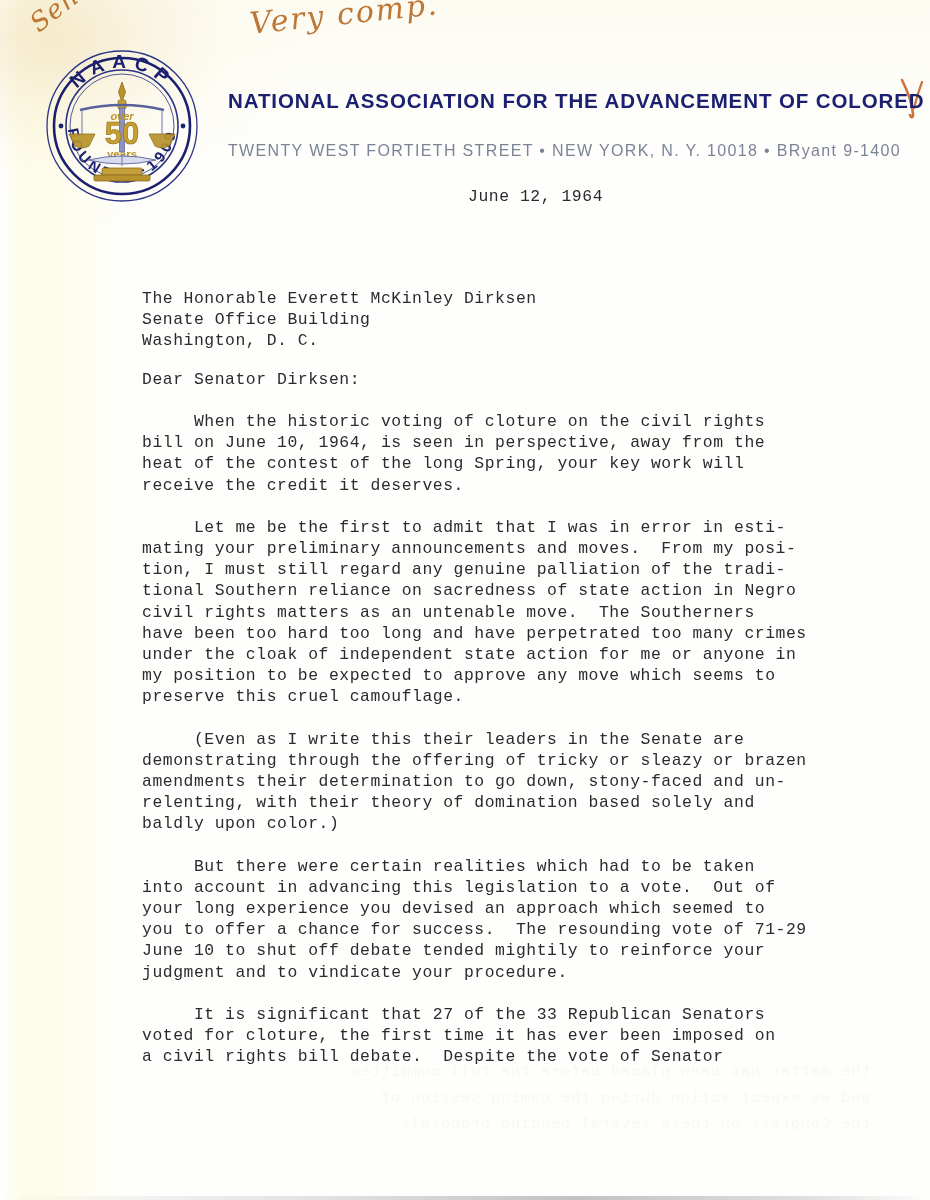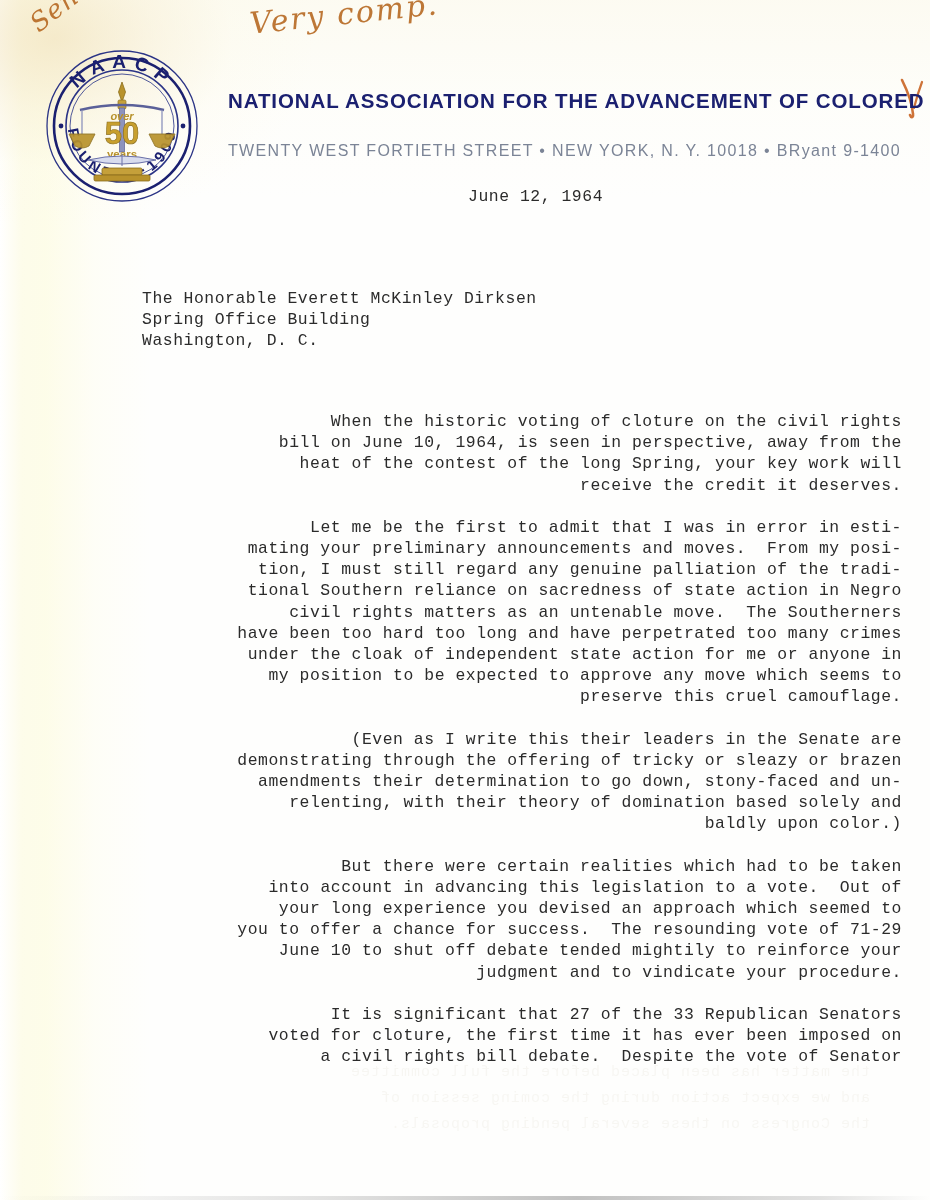--- a/index.html
+++ b/index.html
@@ -160,21 +160,20 @@
     left: 142px; top: 288px;
   }
   #salutation {
     position: absolute;
     left: 142px; top: 369px;
   }
   #body-paragraphs {
     position: absolute;
     left: 142px; top: 411px;
     width: 760px;
-    text-align: right;
   }
   .para {
     margin: 0 0 21px 0;
   }
   .para:last-child { margin-bottom: 0; }
 </style>
 </head>
 <body>
 
 <div id="page">
@@ -234,23 +233,24 @@
   </svg>
 
   <div id="letterhead">
     <div id="org-name">NATIONAL ASSOCIATION FOR THE ADVANCEMENT OF COLORED PEOPLE</div>
     <div id="org-address">TWENTY WEST FORTIETH STREET  •  NEW YORK, N. Y. 10018  •  BRyant 9-1400</div>
   </div>
 
   <div class="typed" id="date-line">June 12, 1964</div>
 
   <div class="typed" id="recipient-block">The Honorable Everett McKinley Dirksen
-Spring Office Building
+Senate Office Building
 Washington, D. C.</div>
 
+  <div class="typed" id="salutation">Dear Senator Dirksen:</div>
 
   <div id="body-paragraphs">
     <p class="typed para">     When the historic voting of cloture on the civil rights
 bill on June 10, 1964, is seen in perspective, away from the
 heat of the contest of the long Spring, your key work will
 receive the credit it deserves.</p>
     <p class="typed para">     Let me be the first to admit that I was in error in esti-
 mating your preliminary announcements and moves.  From my posi-
 tion, I must still regard any genuine palliation of the tradi-
 tional Southern reliance on sacredness of state action in Negro

